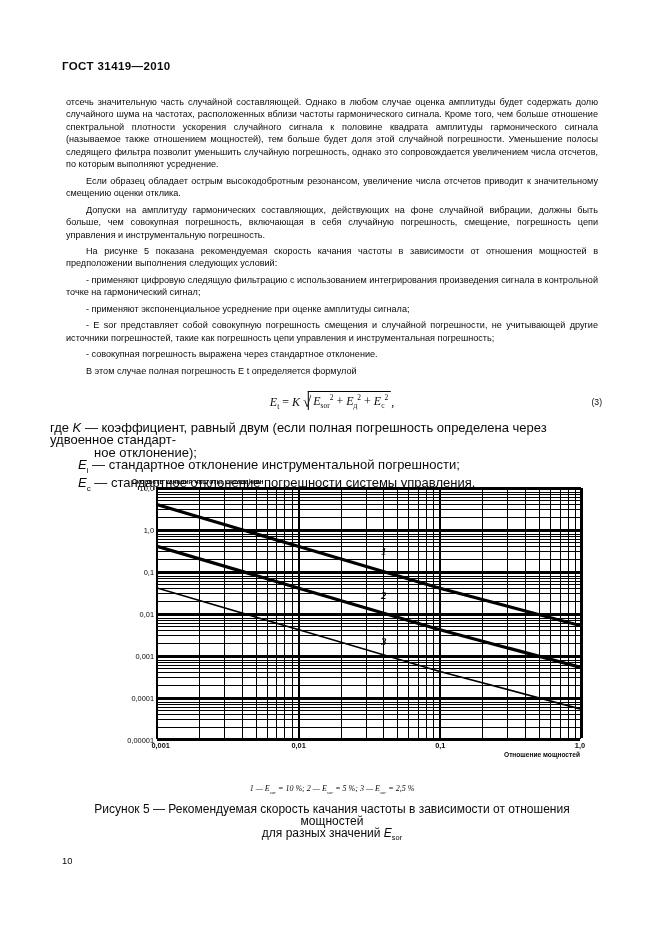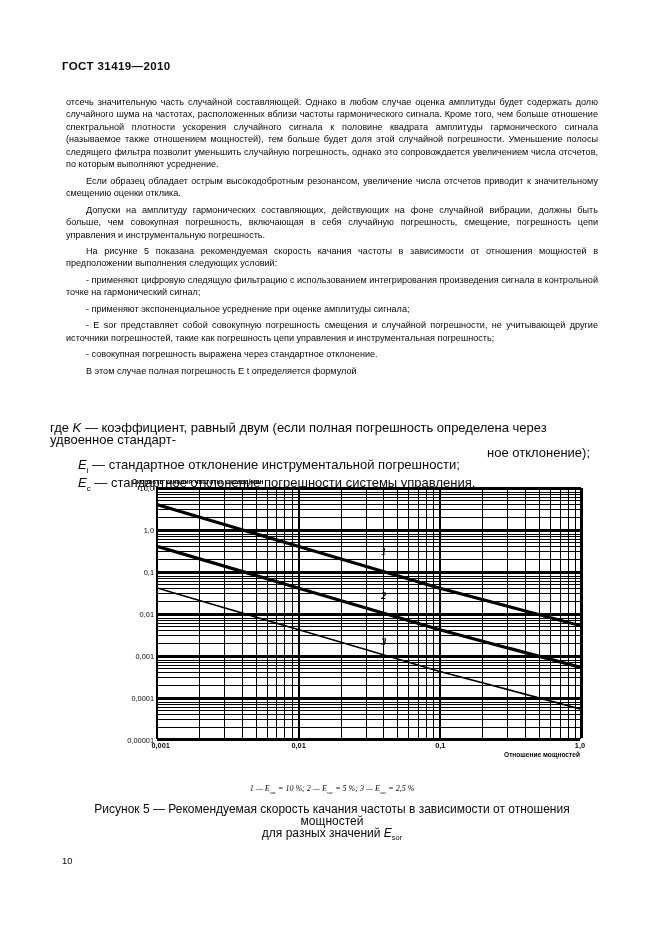--- a/index.html
+++ b/index.html
@@ -74,21 +74,21 @@
   }
   sub{font-size:0.62em;}
   sup{font-size:0.62em;}
   .where-block{
     position:absolute;
     left:50px;top:422px;
     width:540px;
     font-size:13px;
     line-height:12.4px;
   }
-  .where-block .ln2{padding-left:44px;text-align:right;}
+  .where-block .ln2{padding-left:44px;}
   .where-block .ln3{padding-left:28px;}
 
   
   .chart-wrap{
     position:absolute;
     left:128px;top:478px;
     width:440px;
   }
   .ylabel{
     font-size:6.6px;
@@ -179,20 +179,33 @@
     <p class="indent">Если образец обладает острым высокодобротным резонансом, увеличение числа отсчетов приводит к значительному смещению оценки отклика.</p>
     <p class="indent">Допуски на амплитуду гармонических составляющих, действующих на фоне случайной вибрации, должны быть больше, чем совокупная погрешность, включающая в себя случайную погрешность, смещение, погрешность цепи управления и инструментальную погрешность.</p>
     <p class="indent">На рисунке 5 показана рекомендуемая скорость качания частоты в зависимости от отношения мощностей в предположении выполнения следующих условий:</p>
     <p class="dash-item">- применяют цифровую следящую фильтрацию с использованием интегрирования произведения сигнала в контрольной точке на гармонический сигнал;</p>
     <p class="dash-item">- применяют экспоненциальное усреднение при оценке амплитуды сигнала;</p>
     <p class="dash-item">- E sor представляет собой совокупную погрешность смещения и случайной погрешности, не учитывающей другие источники погрешностей, такие как погрешность цепи управления и инструментальная погрешность;</p>
     <p class="dash-item">- совокупная погрешность выражена через стандартное отклонение.</p>
     <p class="indent">В этом случае полная погрешность E t определяется формулой</p>
   </div>
 
+  <div class="formula-row">
+    <div class="formula">
+      <i>E</i><sub>t</sub>
+      <span>=</span>
+      <i>K</i>
+      <span class="radsign">√</span><span class="sq"><i>E</i><sub>sor</sub><sup>2</sup>
+      <span>+</span>
+      <i>E</i><sub>д</sub><sup>2</sup>
+      <span>+</span>
+      <i>E</i><sub>с</sub><sup>2</sup></span><span>,</span>
+    </div>
+    <div class="eqnum">(3)</div>
+  </div>
 
   <div class="where-block">
     <div><span>где </span><i>K</i><span> — коэффициент, равный двум (если полная погрешность определена через удвоенное стандарт-</span></div>
     <div class="ln2">ное отклонение);</div>
     <div class="ln3"><i>E</i><sub>i</sub><span> — стандартное отклонение инструментальной погрешности;</span></div>
     <div class="ln3"><i>E</i><sub>c</sub><span> — стандартное отклонение погрешности системы управления.</span></div>
   </div>
 
   <div class="chart-wrap">
     <div class="ylabel">Скорость качания частоты, октава/мин</div>

